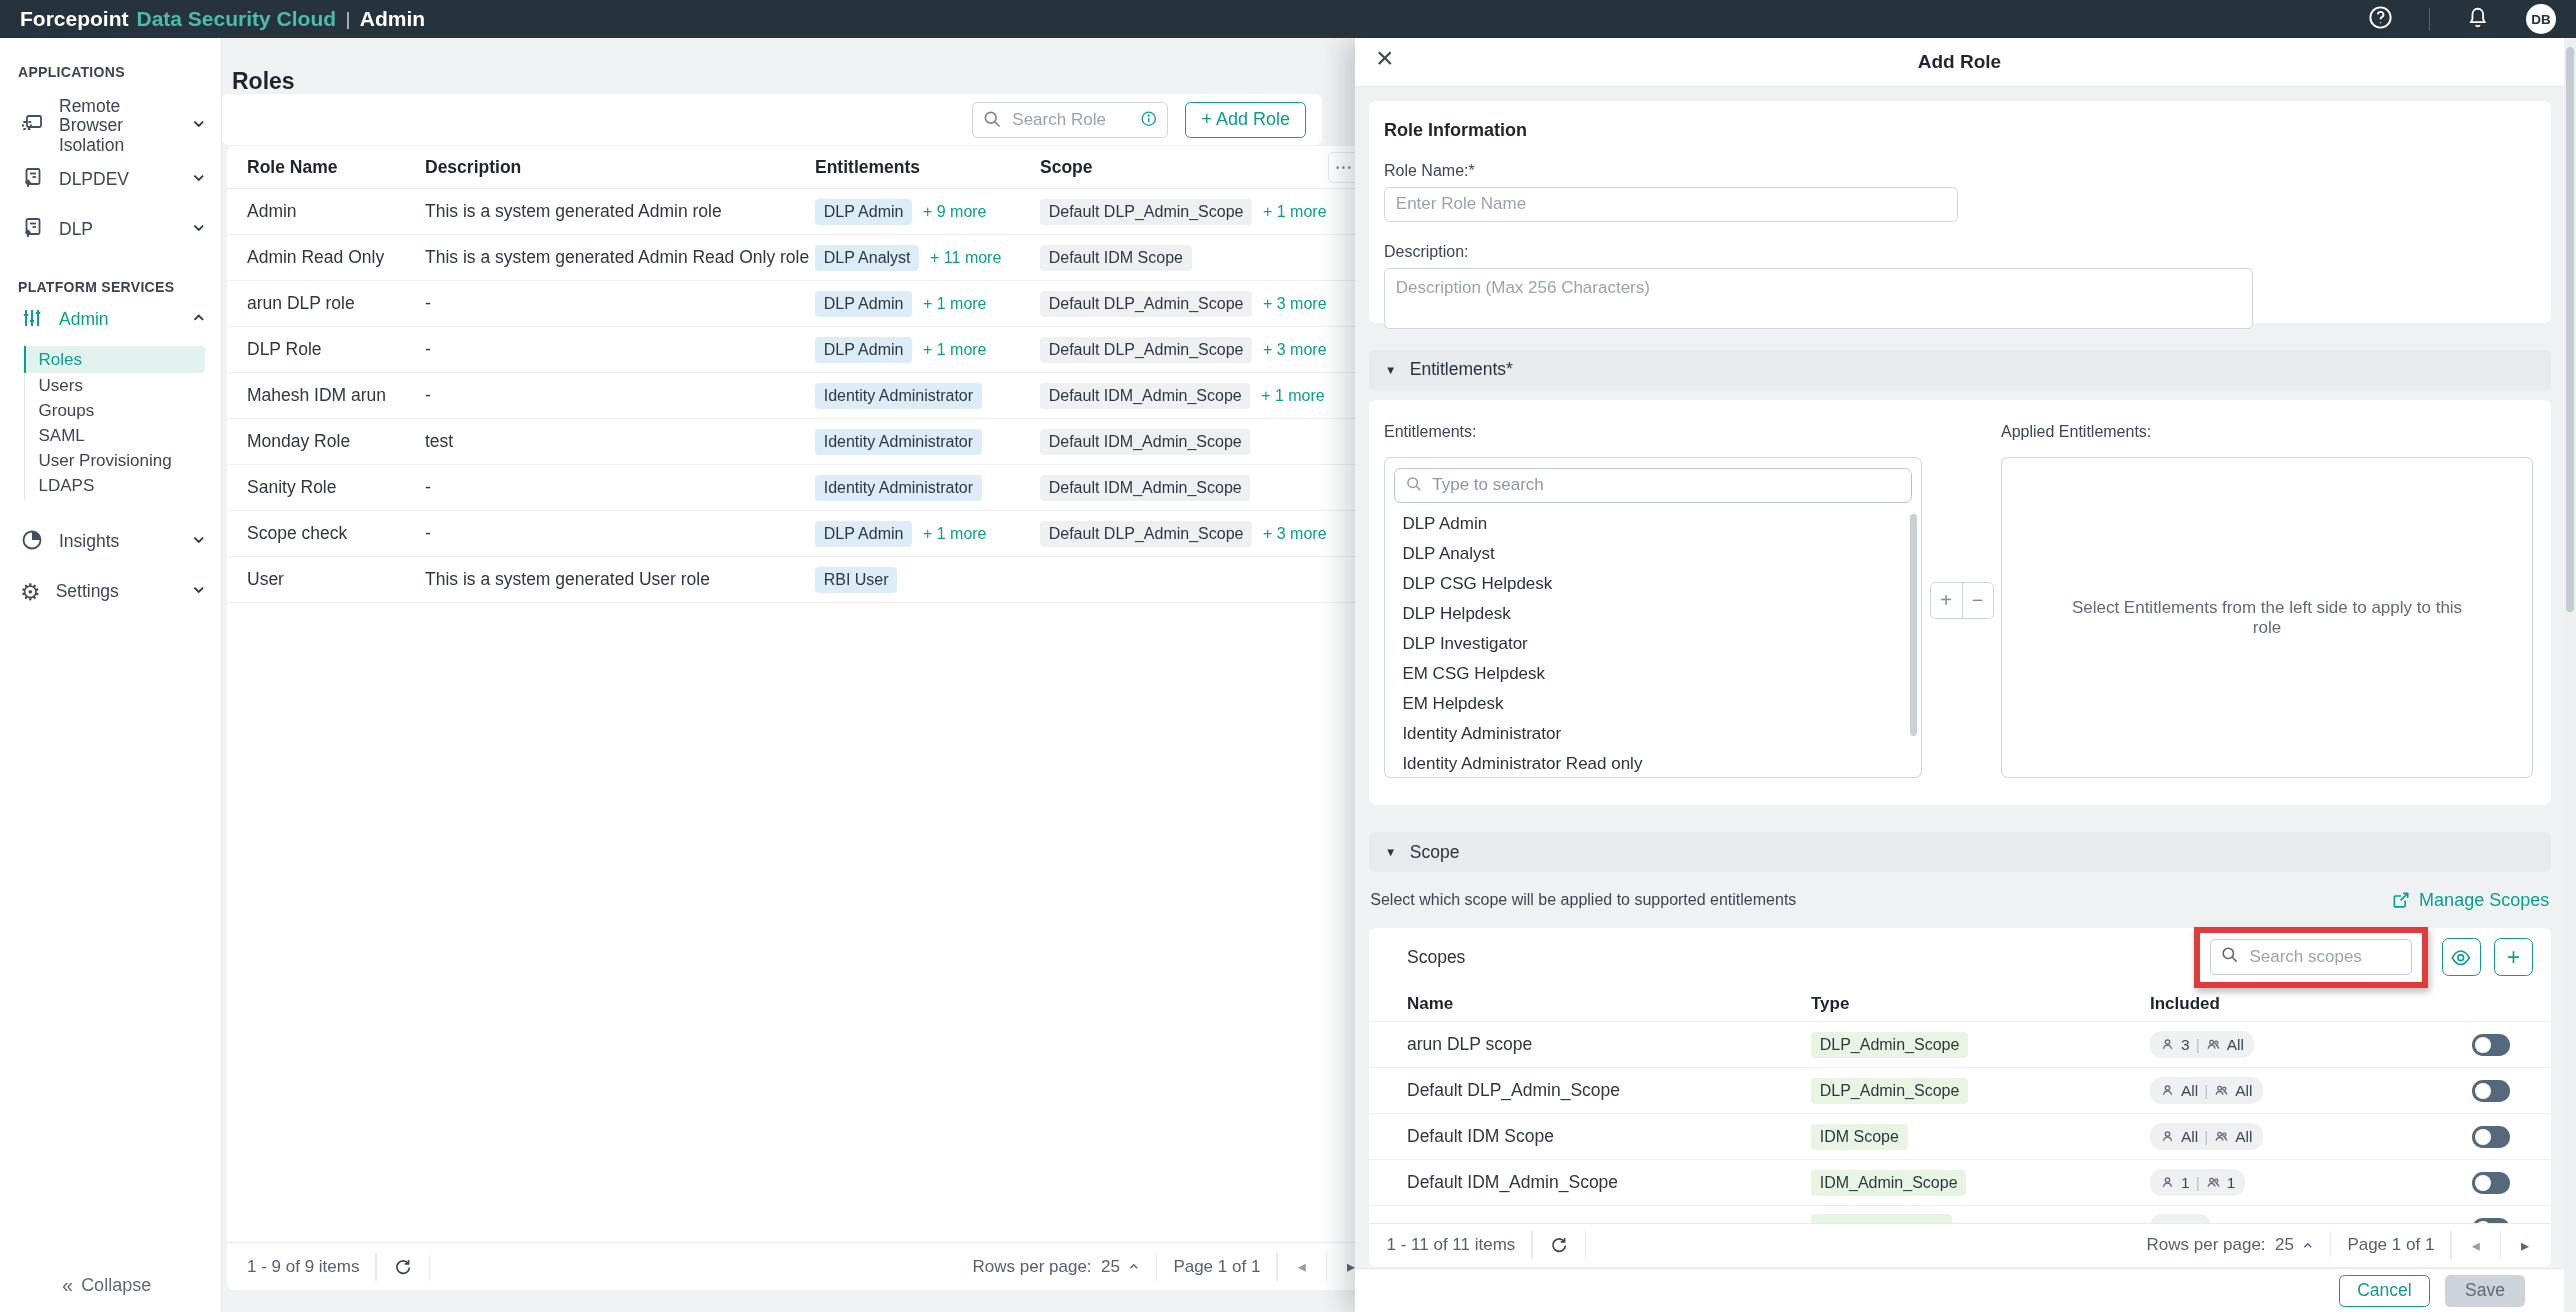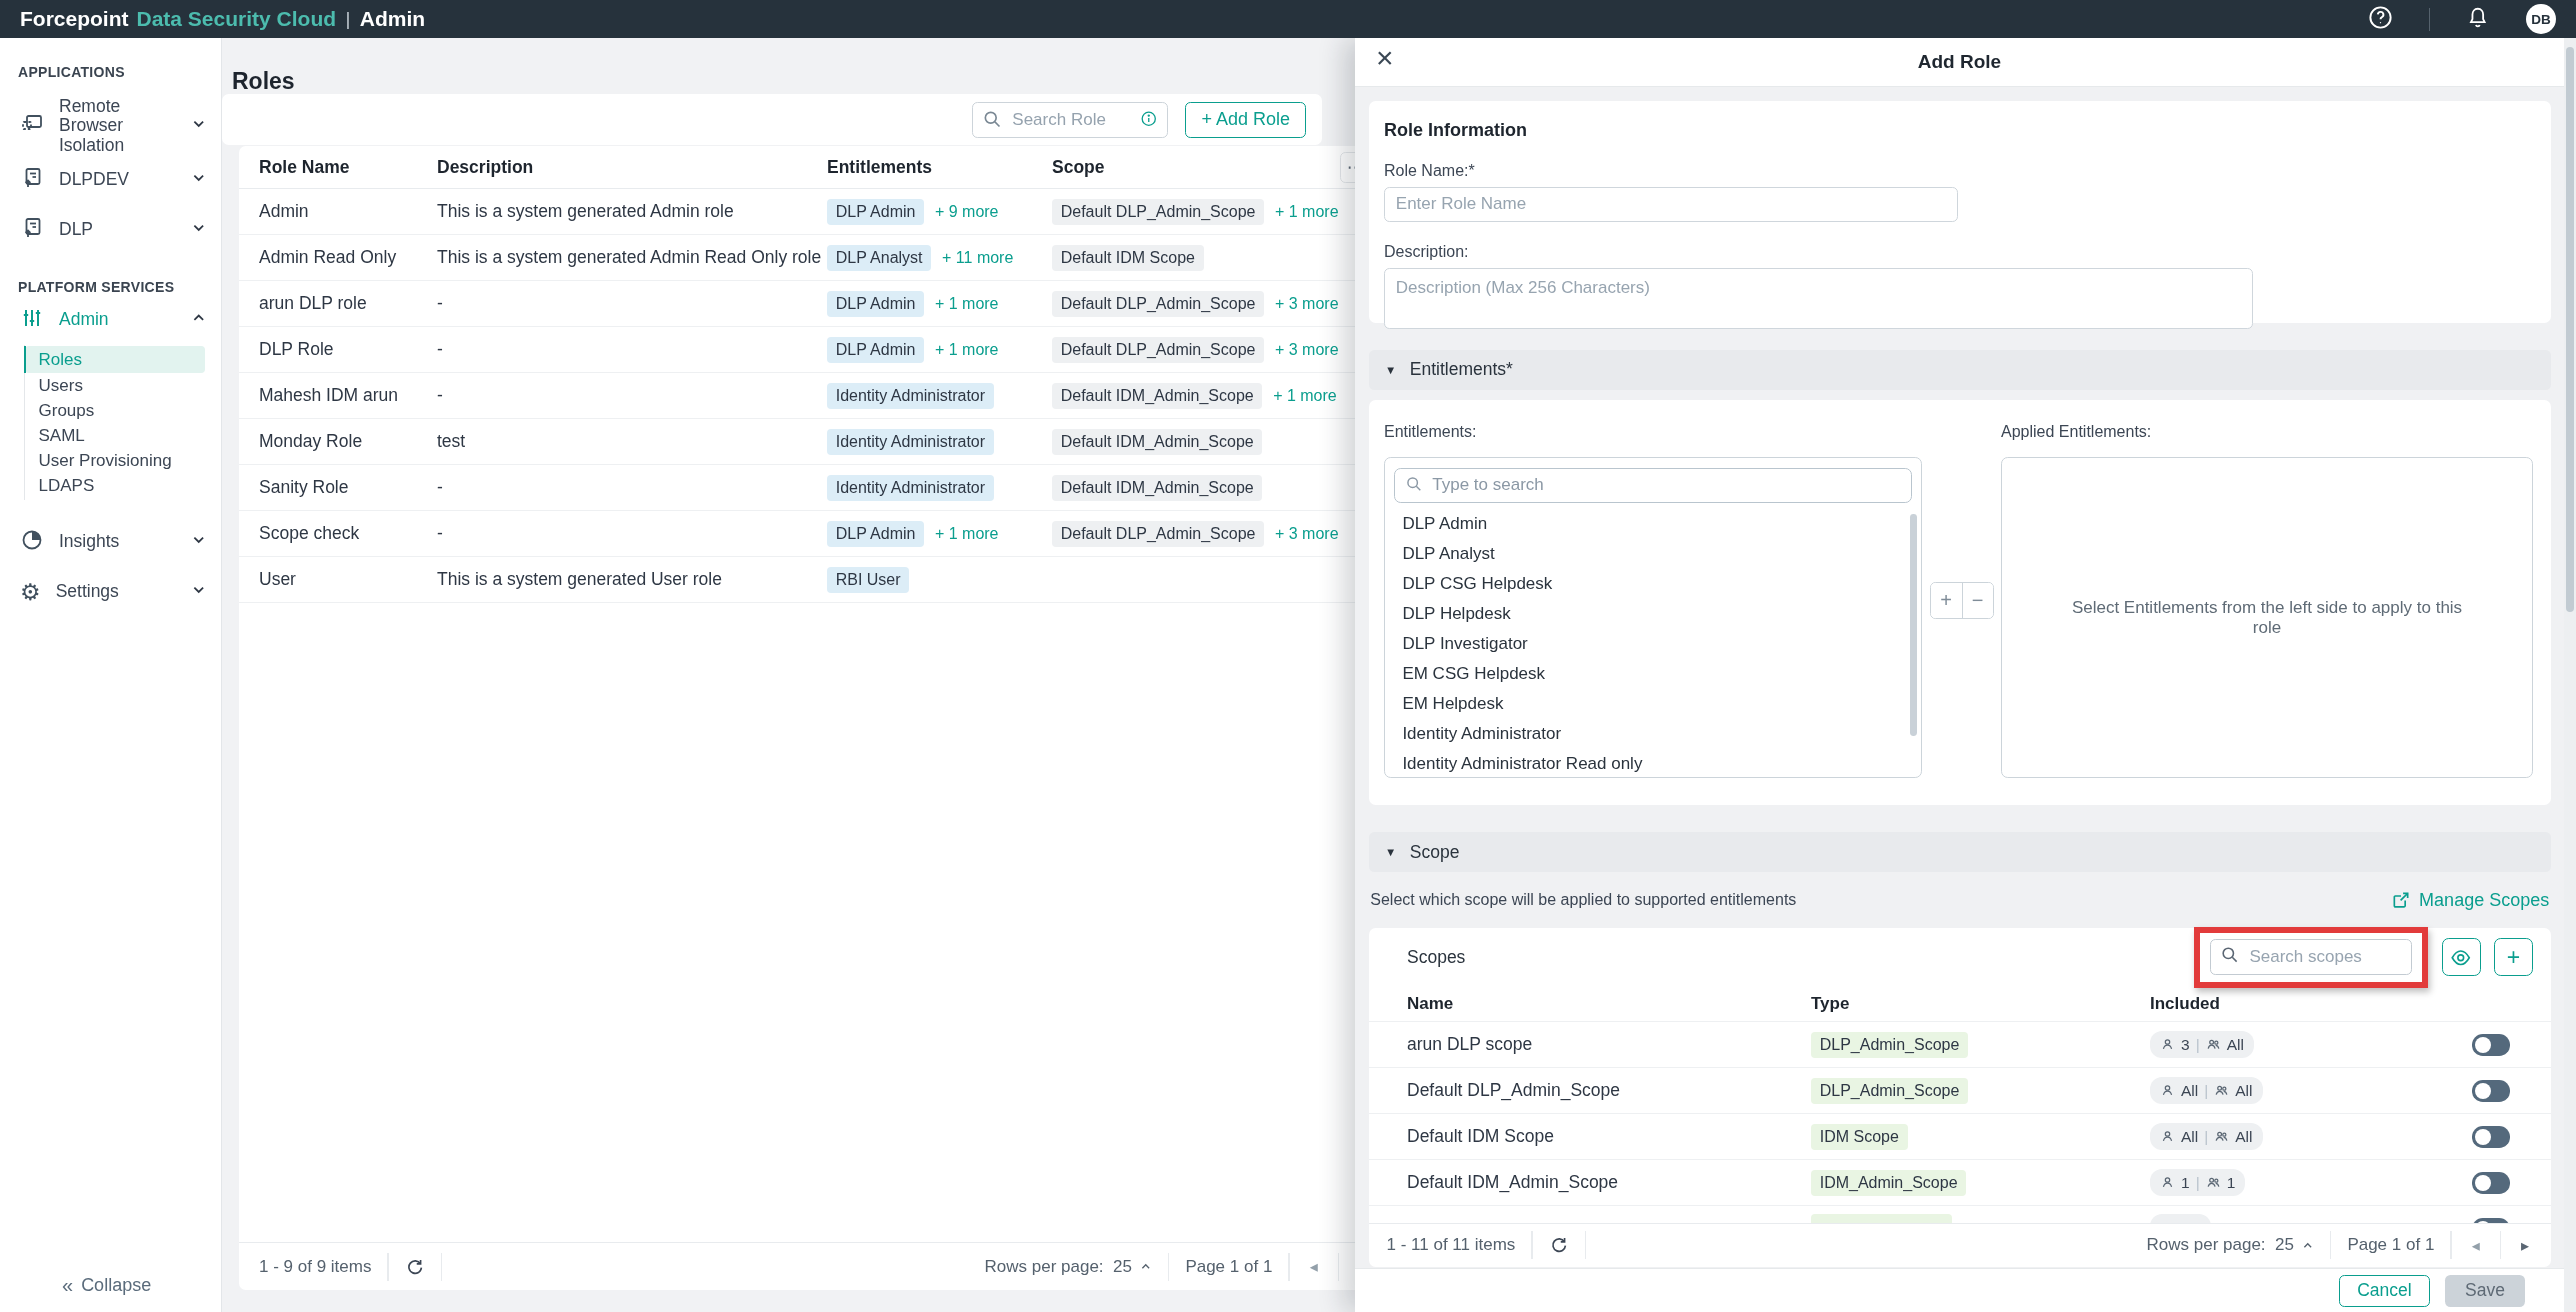--- a/index.html
+++ b/index.html
@@ -45,21 +45,21 @@
   .toolbar-card{position:absolute;left:23.5px;top:56px;width:1100px;height:51px;background:#fff;
                 border-radius:6.7px;display:flex;align-items:center;justify-content:flex-end;
                 gap:17.5px;padding:0 15.5px;}
   .search-box{width:196px;height:36px;border:1.3px solid #cdd4da;border-radius:5.4px;background:#fff;
               display:flex;align-items:center;padding:0 9.4px;gap:8px;justify-content:center;}
   .search-box input{border:none;outline:none;flex:1;min-width:0;font-size:17px;color:#2e3744;
                     font-family:"Liberation Sans",sans-serif;background:transparent;}
   .search-box input::placeholder{color:#95a2ae;}
   .btn-outline{height:36px;padding:0 15px;border:1.3px solid #0a9e8e;border-radius:5.4px;background:#fff;
                color:#0a9e8e;font-size:18px;font-family:"Liberation Sans",sans-serif;cursor:pointer;white-space:nowrap;}
-  .table-card{position:absolute;left:41px;top:108px;width:1152px;bottom:22px;background:#fff;
+  .table-card{position:absolute;left:29px;top:108px;width:1152px;bottom:22px;background:#fff;
               border-radius:6.7px;display:flex;flex-direction:column;overflow:hidden;}
   .thead{display:flex;align-items:center;height:43px;padding:0 20px;border-bottom:1.3px solid #e8ebee;
          font-size:17.5px;font-weight:bold;color:#1e252e;flex:none;}
   .col-name{width:178px;}.col-desc{width:390px;}.col-ent{width:225px;}.col-scope{flex:1;}
   .more-btn{width:31px;height:31px;border:1.3px solid #e4e7ea;border-radius:5.4px;background:#fff;
             color:#5a6673;font-size:17.5px;display:flex;align-items:center;justify-content:center;cursor:pointer;}
   .trow{display:flex;align-items:center;height:46px;padding:0 20px;border-bottom:1.3px solid #eef0f2;
         font-size:17.5px;color:#2e3744;flex:none;}
   .badge{display:inline-block;padding:4px 8.7px;border-radius:4px;font-size:16px;color:#2e3744;white-space:nowrap;}
   .badge.blue{background:#dcedf7;}

